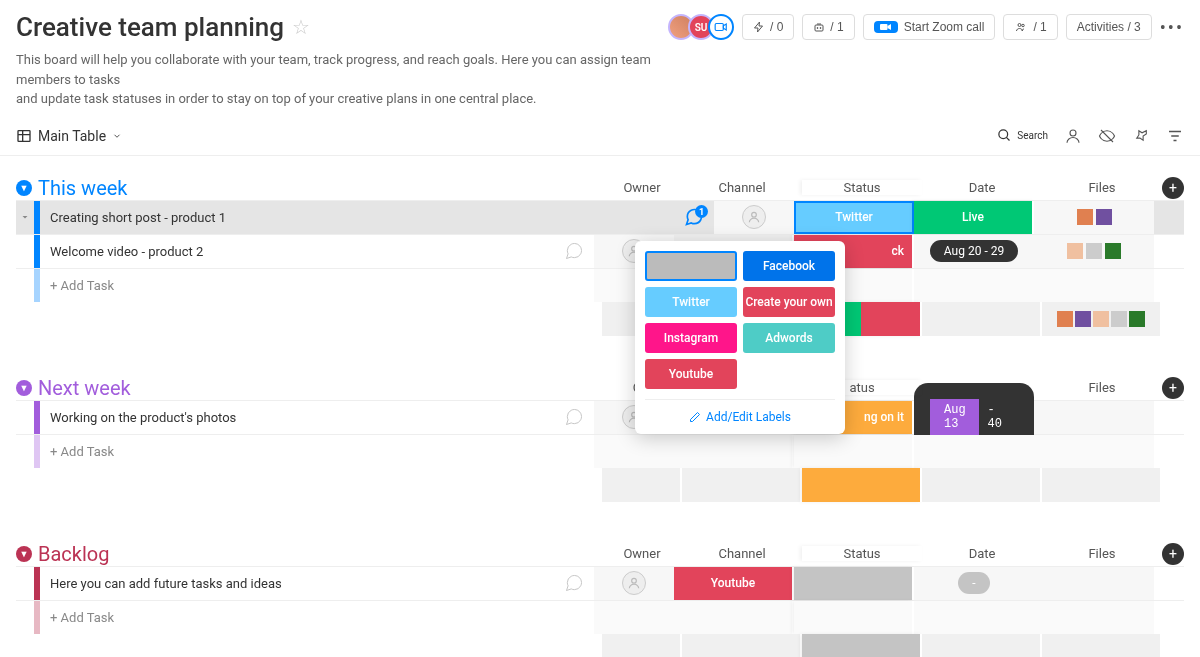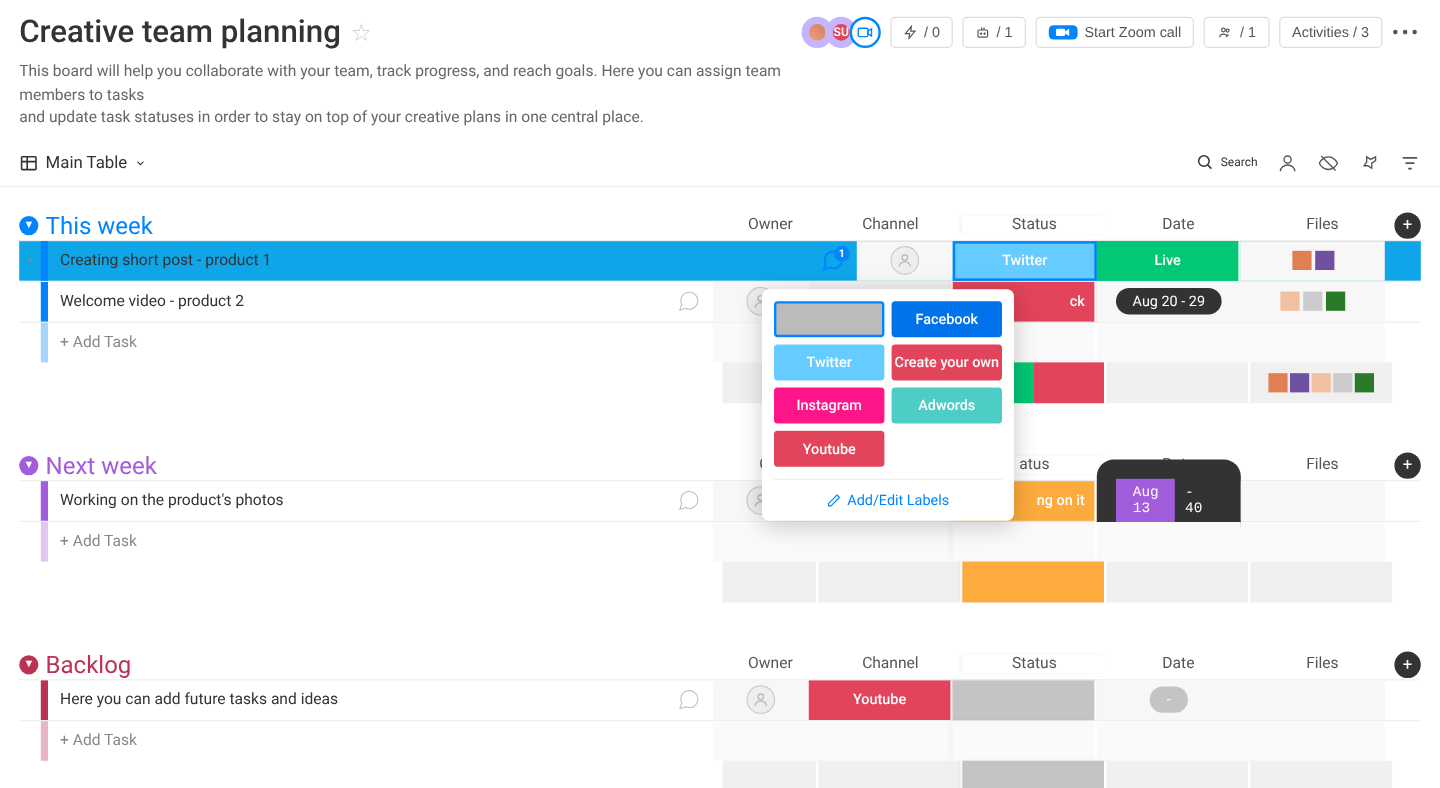--- a/index.html
+++ b/index.html
@@ -4,21 +4,21 @@
 <style>
 * { box-sizing: border-box; margin: 0; padding: 0; }
 body { font-family: -apple-system, BlinkMacSystemFont, "Segoe UI", Roboto, sans-serif; font-size: 13px; color: #333; background: #fff; }
 .header { padding: 12px 16px 8px; }
 .title-row { display: flex; align-items: center; justify-content: space-between; }
 .title-left { display: flex; align-items: center; gap: 8px; }
 .title { font-size: 26px; font-weight: 500; color: #333; }
 .star-icon { font-size: 20px; color: #ccc; cursor: pointer; }
 .title-right { display: flex; align-items: center; gap: 8px; }
 .avatars { display: flex; align-items: center; }
-.avatar { width: 26px; height: 26px; border-radius: 50%; border: 6px solid #c4b5fd; margin-left: -6px; display: flex; align-items: center; justify-content: center; font-size: 10px; font-weight: 600; color: #fff; }
+.avatar { width: 26px; height: 26px; border-radius: 50%; border: 2px solid #c4b5fd; margin-left: -6px; display: flex; align-items: center; justify-content: center; font-size: 10px; font-weight: 600; color: #fff; }
 .avatar.img1 { background: linear-gradient(45deg, #f0a080, #d08060); }
 .avatar.img2 { background: #e2445b; }
 .avatar.add { background: #fff; border: 2px solid #0085ff; color: #0085ff; }
 .header-btn { border: 1px solid #ddd; background: #fff; border-radius: 4px; padding: 5px 10px; font-size: 12px; color: #555; display: flex; align-items: center; gap: 5px; cursor: pointer; }
 .zoom-btn { display: flex; align-items: center; gap: 6px; }
 .zoom-badge { background: #0085ff; color: #fff; padding: 2px 6px; border-radius: 4px; font-size: 10px; font-weight: 600; }
 .dots-icon { font-size: 18px; color: #555; letter-spacing: 2px; cursor: pointer; }
 .description { color: #666; font-size: 13px; margin-top: 8px; line-height: 1.5; max-width: 680px; }
 .toolbar-row { display: flex; align-items: center; justify-content: space-between; padding: 10px 16px; border-bottom: 1px solid #eee; }
 .view-selector { display: flex; align-items: center; gap: 6px; color: #333; cursor: pointer; font-size: 14px; }
@@ -176,21 +176,21 @@
       <div class="group-toggle" style="background:#0085ff">▼</div>
       <span class="group-title" style="color:#0085ff">This week</span>
     </div>
     <div class="col-header owner">Owner</div>
     <div class="col-header">Channel</div>
     <div class="col-header status status-shadow">Status</div>
     <div class="col-header">Date</div>
     <div class="col-header">Files</div>
     <div class="add-col">+</div>
   </div>
-      <div class="task-row" style="background:#0ea5e9;">
+      <div class="task-row" style="background:#e5e5e5;">
       <div class="row-indicator">
           <svg width="12" height="12" viewBox="0 0 24 24" fill="#888">
             <path d="M7 10l5 5 5-5z"></path>
           </svg>
         </div>
       <div class="color-bar" style="background:#0085ff"></div>
       <div class="task-name-cell">Creating short post - product 1</div>
       <div class="chat-cell">
           <div class="chat-badge">
       <svg viewBox="0 0 24 24" fill="none" stroke="#0085ff" stroke-width="2">

